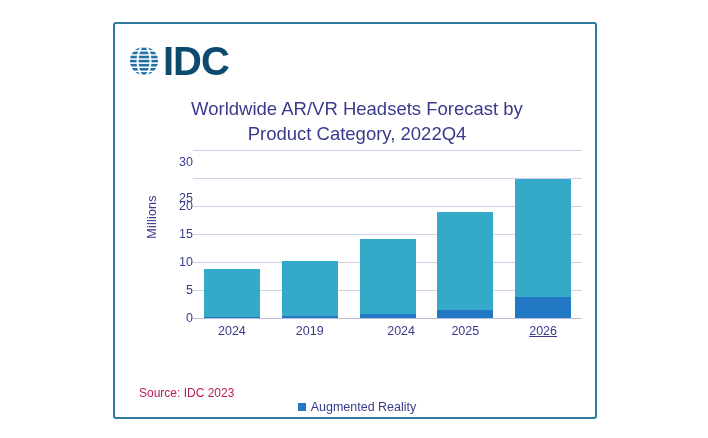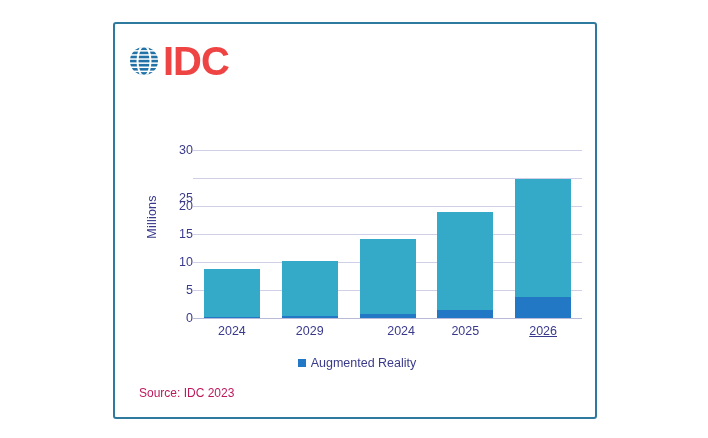--- a/index.html
+++ b/index.html
@@ -35,21 +35,21 @@
     top: 17px;
     display: flex;
     align-items: center;
     gap: 2px;
   }
   #logo-globe { display: block; }
   #logo-text {
     font-size: 40px;
     font-weight: bold;
     letter-spacing: -1px;
-    color: #ef4444;
+    color: #0c4a6e;
     line-height: 1;
     font-family: "Liberation Sans", sans-serif;
   }
 
   
   #title {
     position: absolute;
     left: 30px;
     top: 72px;
     width: 424px;
@@ -155,20 +155,21 @@
     justify-content: center;
     align-items: center;
     gap: 26px;
   }
   .legend-item {
     display: flex;
     align-items: center;
     gap: 5px;
     font-size: 12.5px;
     color: #3a3a8c;
+    margin-top: 44px;
   }
   .legend-swatch {
     width: 8px;
     height: 8px;
     display: inline-block;
   }
 
   
   #source {
     position: absolute;
@@ -201,31 +202,35 @@
           <rect x="0" y="28.1" width="34" height="2.6" fill="#2272a8"></rect>
           <path d="M 17 1 C 7 6 7 28 17 33 C 27 28 27 6 17 1 Z" fill="#ffffff" opacity="0.0"></path>
           <ellipse cx="17" cy="17" rx="6.5" ry="15" fill="none" stroke="#ffffff" stroke-width="2"></ellipse>
         </g>
         <circle cx="17" cy="17" r="14" fill="none" stroke="#ffffff" stroke-width="0"></circle>
       </svg>
     </span>
     <span id="logo-text">IDC</span>
   </div>
 
+  <div id="title">
+    <div>Worldwide AR/VR Headsets Forecast by</div>
+    <div>Product Category, 2022Q4</div>
+  </div>
 
   <div id="plot-area">
     <div id="y-axis-label">Millions</div>
     <div id="y-ticks">
         <div class="y-tick" style="top: 168px;">0</div>
         <div class="y-tick" style="top: 140px;">5</div>
         <div class="y-tick" style="top: 112px; text-align: right;">10</div>
         <div class="y-tick" style="top: 84px;">15</div>
         <div class="y-tick" style="top: 56px;">20</div>
         <div class="y-tick" style="top: 28px; margin-top: 20px;">25</div>
-        <div class="y-tick" style="top: 0px; text-align: right;">30</div>
+        <div class="y-tick" style="top: 12px; text-align: right;">30</div>
       </div>
     <div id="grid">
         <div class="gridline baseline" style="top: 168px;"></div>
         <div class="gridline" style="top: 140px;"></div>
         <div class="gridline" style="top: 112px;"></div>
         <div class="gridline" style="top: 84px;"></div>
         <div class="gridline" style="top: 56px;"></div>
         <div class="gridline" style="top: 28px;"></div>
         <div class="gridline" style="top: 0px;"></div>
       </div>
@@ -246,21 +251,21 @@
           <div class="seg seg-ar" title="Augmented Reality: 1.5" style="height: 8.4px; background: rgb(34, 120, 196);"></div>
           <div class="seg seg-vr" title="Virtual Reality: 17.4" style="height: 97.44px; bottom: 8.4px; background: rgb(53, 170, 200);"></div>
         </div>
         <div class="bar-group" style="left: 322.1px; height: 138.88px;">
           <div class="seg seg-ar" title="Augmented Reality: 3.7" style="height: 20.72px; background: rgb(34, 120, 196);"></div>
           <div class="seg seg-vr" title="Virtual Reality: 21.1" style="height: 118.16px; bottom: 20.72px; background: rgb(53, 170, 200);"></div>
         </div>
       </div>
     <div id="x-labels">
         <div class="x-label" style="left: 0.9px;">2024</div>
-        <div class="x-label" style="left: 78.7px;">2029</div>
+        <div class="x-label" style="left: 78.7px;">2019</div>
         <div class="x-label" style="left: 146px; text-align: right;">2024</div>
         <div class="x-label" style="left: 234.3px;">2025</div>
         <div class="x-label" style="left: 312.1px; text-decoration: underline;">2026</div>
       </div>
   </div>
 
   <div id="legend">
       <div class="legend-item">
         <span class="legend-swatch" style="background: rgb(34, 120, 196);"></span>
         <span>Augmented Reality</span>

